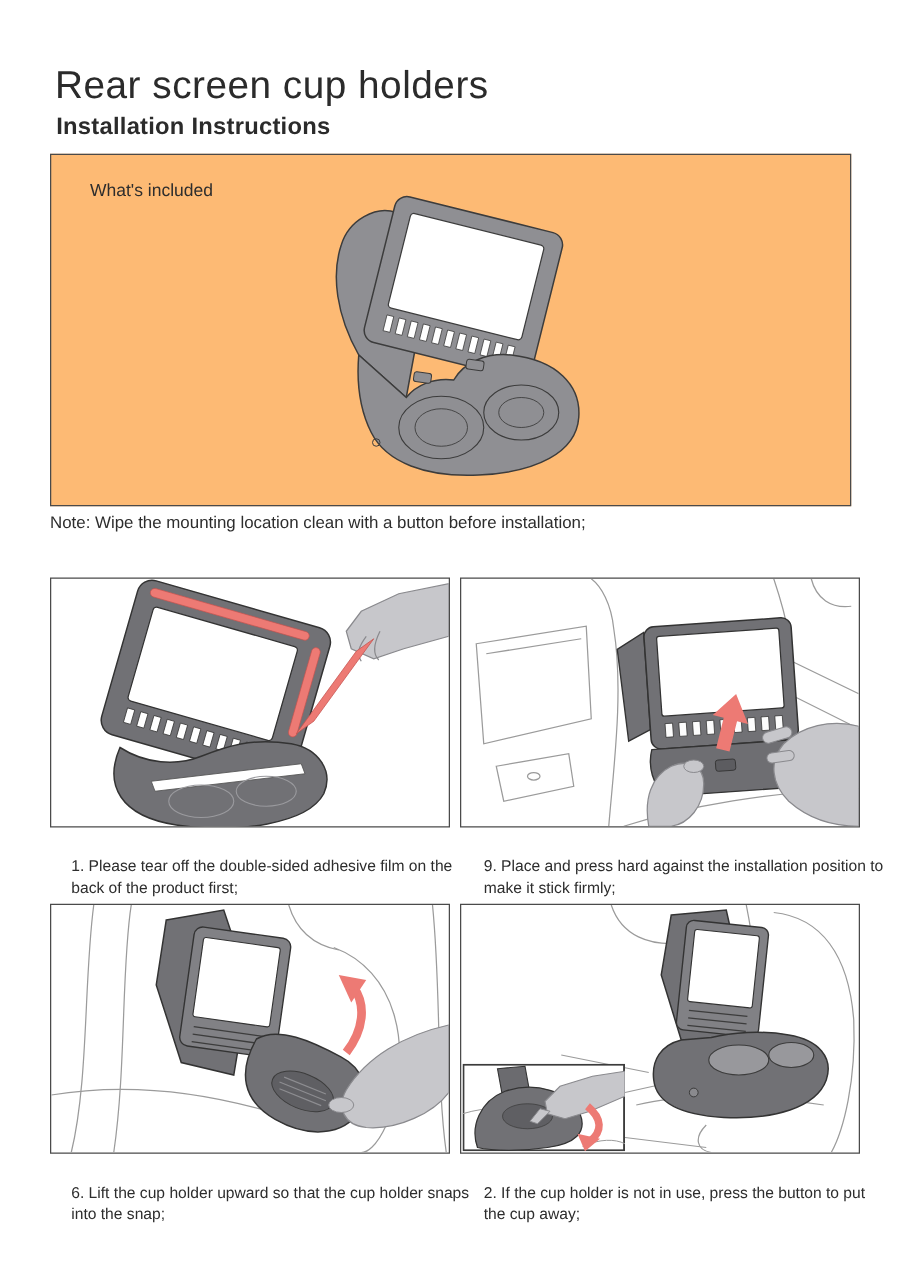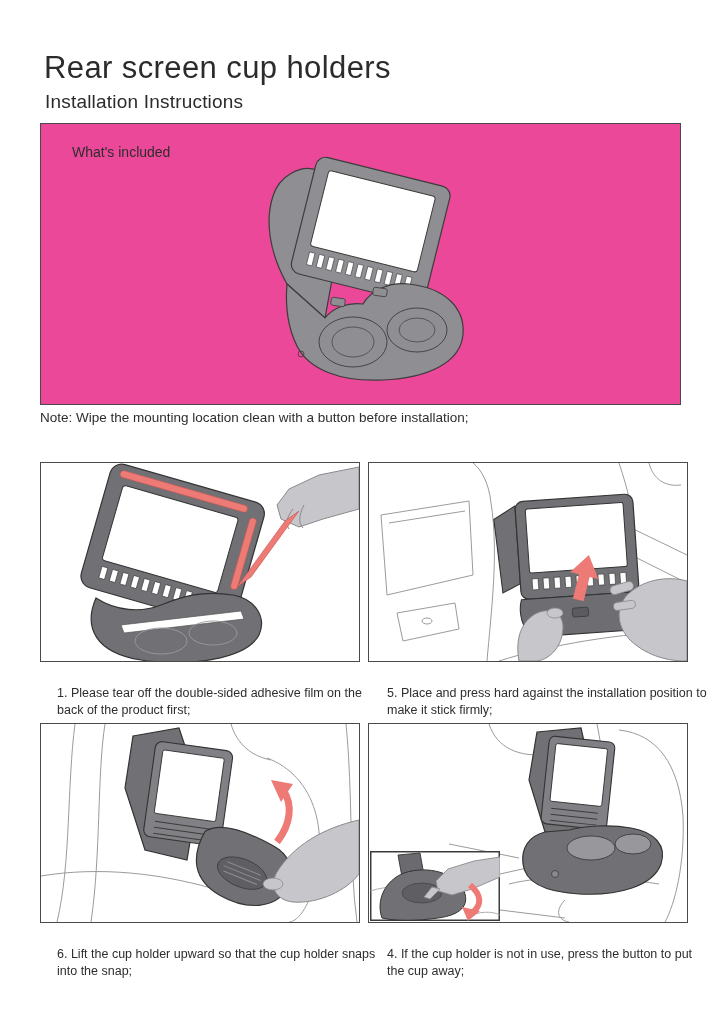--- a/index.html
+++ b/index.html
@@ -5,26 +5,26 @@
   html,body{margin:0;padding:0;background:#fff;}
   .page{
     position:relative;width:720px;height:1018px;background:#ffffff;
     font-family:"Liberation Sans", sans-serif;color:#2d2d2d;overflow:hidden;padding-left:24px;
   }
   .title{
     position:absolute;left:44px;top:50px;font-size:31px;font-weight:400;
     letter-spacing:.4px;color:#2b2b2b;margin:0;
   }
   .subtitle{
-    position:absolute;left:45px;top:91px;font-size:19px;font-weight:400;
+    position:absolute;left:45px;top:91px;font-size:19px;font-weight:700;
     color:#2b2b2b;margin:0;letter-spacing:.2px;
   }
   .included-box{
     position:absolute;left:40px;top:123px;width:639px;height:280px;
-    border:1px solid #4a4a4a;background:#ec4899;
+    border:1px solid #4a4a4a;background:#fdba74;
   }
   .included-label{
     position:absolute;left:31px;top:20px;font-size:14px;color:#2d2d2d;
   }
   .included-art{position:absolute;left:170px;top:26px;}
   .note{
     position:absolute;left:40px;top:410px;font-size:13.5px;color:#2d2d2d;margin:0;
   }
   .panel{
     position:absolute;width:318px;height:198px;border:1px solid #4a4a4a;background:#fff;
@@ -263,17 +263,17 @@
         </g>
         <g>
           <path d="M100,34 C112,44 112,54 102,62" fill="none" stroke="#ed7a74" stroke-width="6"></path>
           <polygon points="92,56 110,60 98,70" fill="#ed7a74"></polygon>
         </g>
       </svg>
     </svg>
   </div>
 
   <p class="caption c1">1. Please tear off the double-sided adhesive film on the back of the product first;</p>
-  <p class="caption c2">5. Place and press hard against the installation position to make it stick firmly;</p>
+  <p class="caption c2">9. Place and press hard against the installation position to make it stick firmly;</p>
   <p class="caption c3">6. Lift the cup holder upward so that the cup holder snaps into the snap;</p>
-  <p class="caption c4">4. If the cup holder is not in use, press the button to put the cup away;</p>
+  <p class="caption c4">2. If the cup holder is not in use, press the button to put the cup away;</p>
 
 </div>
 
 </body></html>

